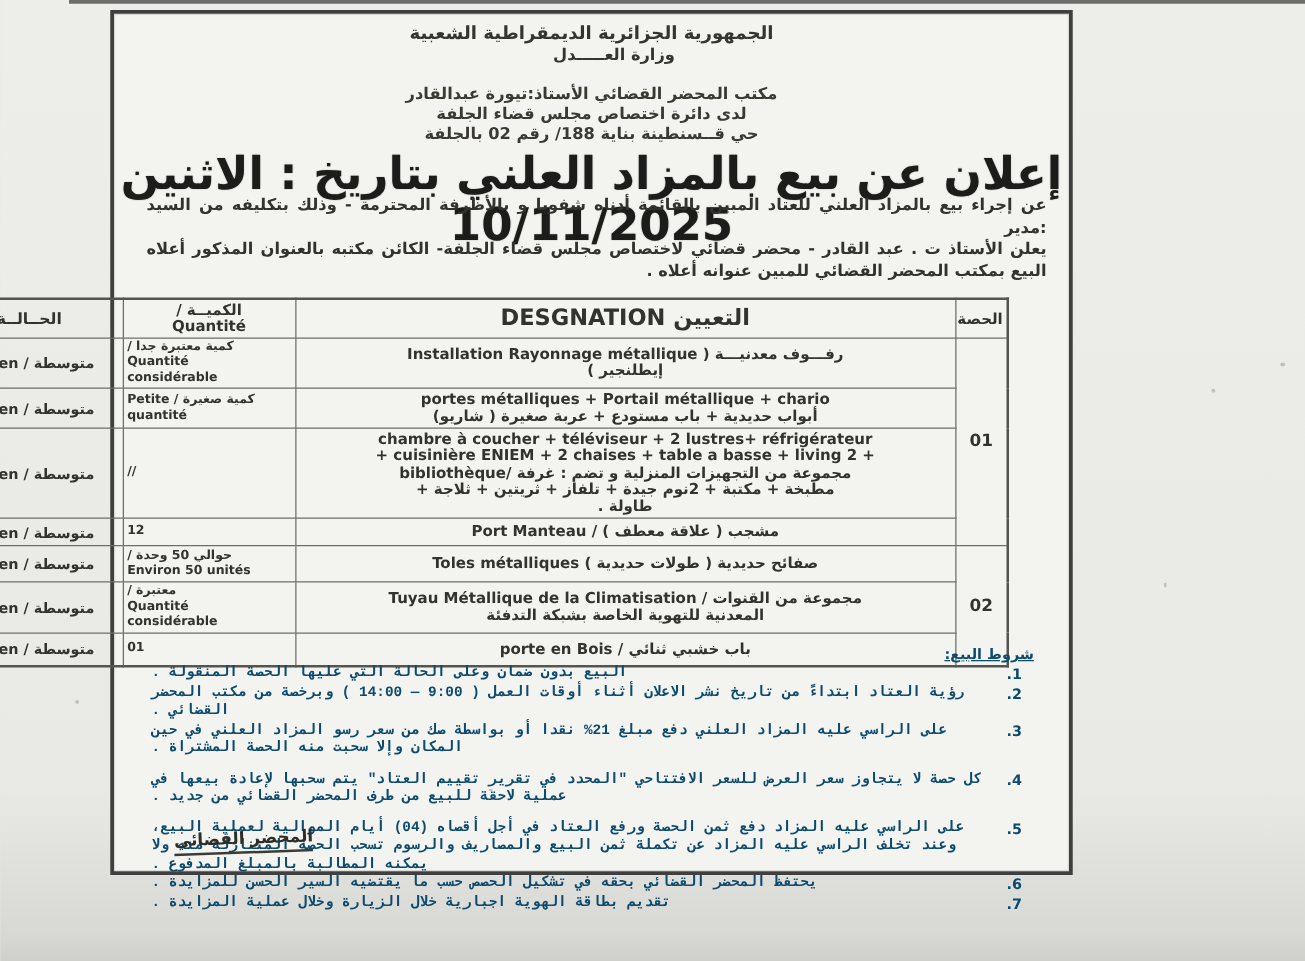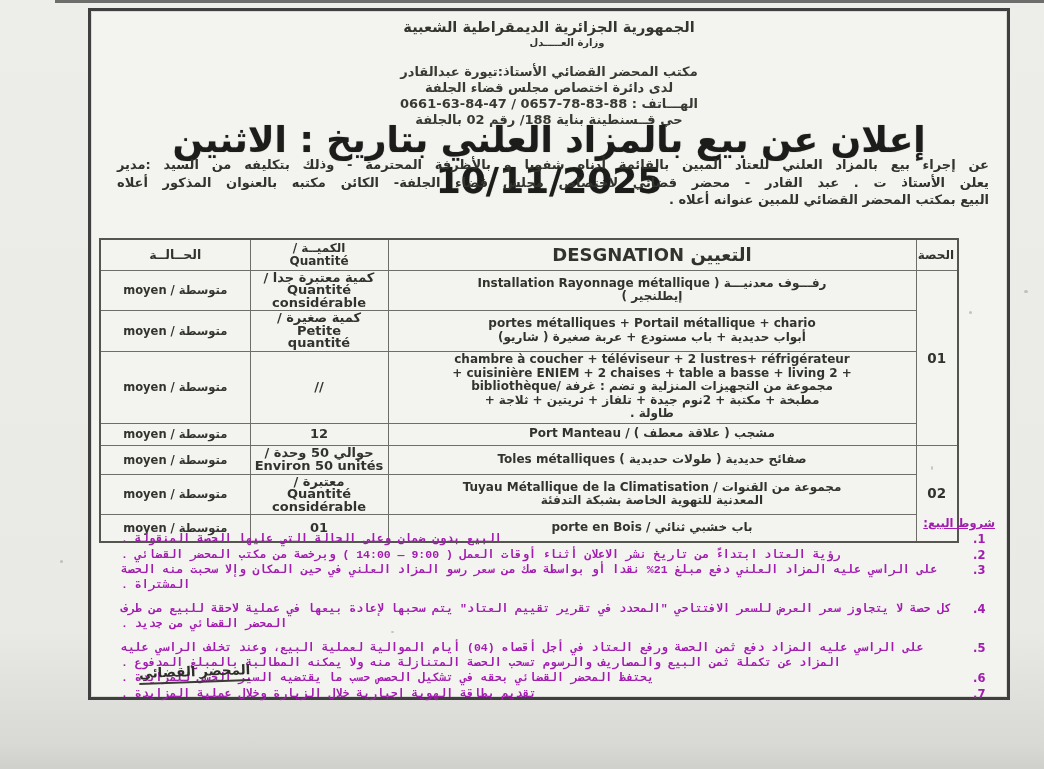--- a/index.html
+++ b/index.html
@@ -8,31 +8,31 @@
     font-family:"DejaVu Sans", sans-serif;
     background:#e7e7e4;
     position:relative;
     overflow:hidden;
     color:#2b2b2b;
   }
   .stage { position:absolute; inset:0;
     background:linear-gradient(180deg,#ededea 0%, #e9e9e6 82%, #d8d8d4 97%, #cfcfcb 100%); }
   .scan-top-line { position:absolute; top:0; left:55px; right:0; height:3px; background:#4c4c4c; opacity:.8; }
   .page {
-    position:absolute; left:88px; top:8px; width:922px; height:692px;
+    position:absolute; left:88px; top:8px; width:770px; height:692px;
     border:3px solid #3f3f3f;
     background:#f3f3f0;
     box-shadow:0 0 0 1px #d9d9d5 inset;
   }
   .speck { position:absolute; background:#9a9a95; border-radius:50%; opacity:.55; }
 
   
   .hdr { position:absolute; top:8px; left:0; right:0; text-align:center; font-weight:bold; color:#35352f; }
   .hdr-l1 { font-size:14.5px; letter-spacing:.5px; }
-  .hdr-l2 { font-size:10px; margin-top:2px;padding-left:36px; }
+  .hdr-l2 { font-size:13px; margin-top:2px;padding-left:36px; }
   .hdr-office { margin-top:16px; font-size:13px; line-height:16px; color:#3a3a33; }
   .hdr-phone { font-size:13px; }
 
   
   .title {
     position:absolute; top:108px; left:0; right:0; text-align:center;
     font-size:36px; font-weight:bold; color:#1c1c1a;
     text-shadow:0 0 1px rgba(20,20,20,.45);
   }
   .intro { position:absolute; top:145px; right:18px; left:26px;
@@ -47,28 +47,28 @@
     font-weight:bold; color:#33332e;
   }
   table.lots th, table.lots td { border:1.5px solid #6e6e68; vertical-align:middle; padding:1px 3px; }
   table.lots { border:2px solid #55554f; }
   th.c-lot   { width:42px;  font-size:12px; }
   th.c-des   { width:528px; font-size:18px; }
   th.c-qty   { width:138px; font-size:12px; line-height:13px;text-align:center; }
   th.c-state { width:150px; font-size:12.5px; }
   td.lot   { text-align:center; font-size:13.5px; }
   td.des   { text-align:center; font-size:12px; line-height:13.5px; }
-  td.qty   { text-align:center; font-size:13px;  line-height:12.5px; }
+  td.qty   { text-align:left; font-size:10px;  line-height:12.5px; }
   td.state { text-align:center; font-size:11.5px;margin-top:33px; }
   tr.r1{height:34px} tr.r2{height:32px} tr.r3{height:72px}
   tr.r4{height:22px} tr.r5{height:29px} tr.r6{height:36px} tr.r7{height:27px}
   tr.rh{height:31px}
 
   
-  .conds { position:absolute; top:505px; right:12px; left:30px; color:#a21caf; }
+  .conds { position:absolute; top:505px; right:28px; left:30px; color:#0c4a6e; }
   .conds-title { font-size:11.5px; font-weight:bold; text-decoration:underline; margin-bottom:2px; }
   .cond-item { display:flex; flex-direction:row; font-size:11.5px; font-weight:bold; line-height:14.5px; margin-bottom:1px; }
   .cond-num { width:30px; flex:0 0 30px; text-align:left; padding-left:8px; }
   .cond-text { flex:1; text-align:left;font-family:Liberation Mono, monospace; }
   .gap-before { margin-top:10px; }
 
   .signature {
     position:absolute; left:48px; bottom:14px;
     font-size:13.5px; font-weight:bold; color:#2e2e28;
     border-bottom:2.5px solid #3c3c36; padding-bottom:2px;
@@ -82,21 +82,20 @@
   <div class="scan-top-line"></div>
 
   <div class="page">
 
     <div class="hdr">
       <div class="hdr-l1">الجمهورية الجزائرية الديمقراطية الشعبية</div>
       <div class="hdr-l2">وزارة العـــــدل</div>
       <div class="hdr-office">
         <div>مكتب المحضر القضائي الأستاذ:تيورة عبدالقادر</div>
         <div>لدى دائرة اختصاص مجلس قضاء الجلفة</div>
-        <div class="hdr-phone">الهـــاتف : 88-83-78-0657 / 47-84-63-0661</div>
         <div>حي قــسنطينة بناية 188/ رقم 02 بالجلفة</div>
       </div>
     </div>
 
     <div class="title">إعلان عن بيع بالمزاد العلني بتاريخ : الاثنين 10/11/2025</div>
 
     <div class="intro">
       <div class="jl">عن إجراء بيع بالمزاد العلني للعتاد المبين بالقائمة أدناه شفويا و بالأظرفة المحترمة - وذلك بتكليفه من السيد :مدير</div>
       <div class="jl">يعلن الأستاذ ت . عبد القادر - محضر قضائي لاختصاص مجلس قضاء الجلفة- الكائن مكتبه بالعنوان المذكور أعلاه</div>
       <div>البيع بمكتب المحضر القضائي للمبين عنوانه أعلاه .</div>

